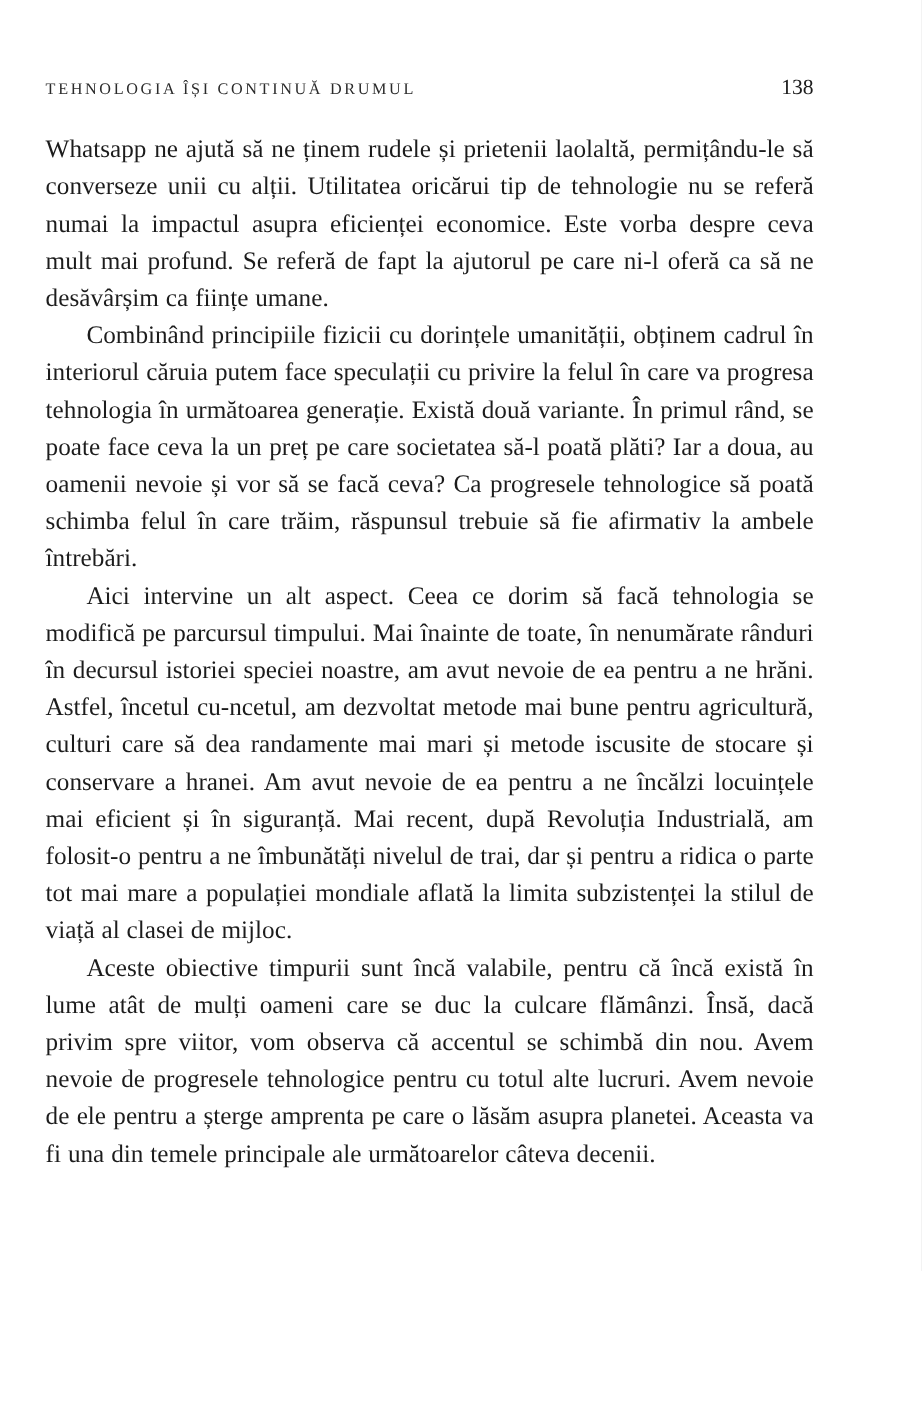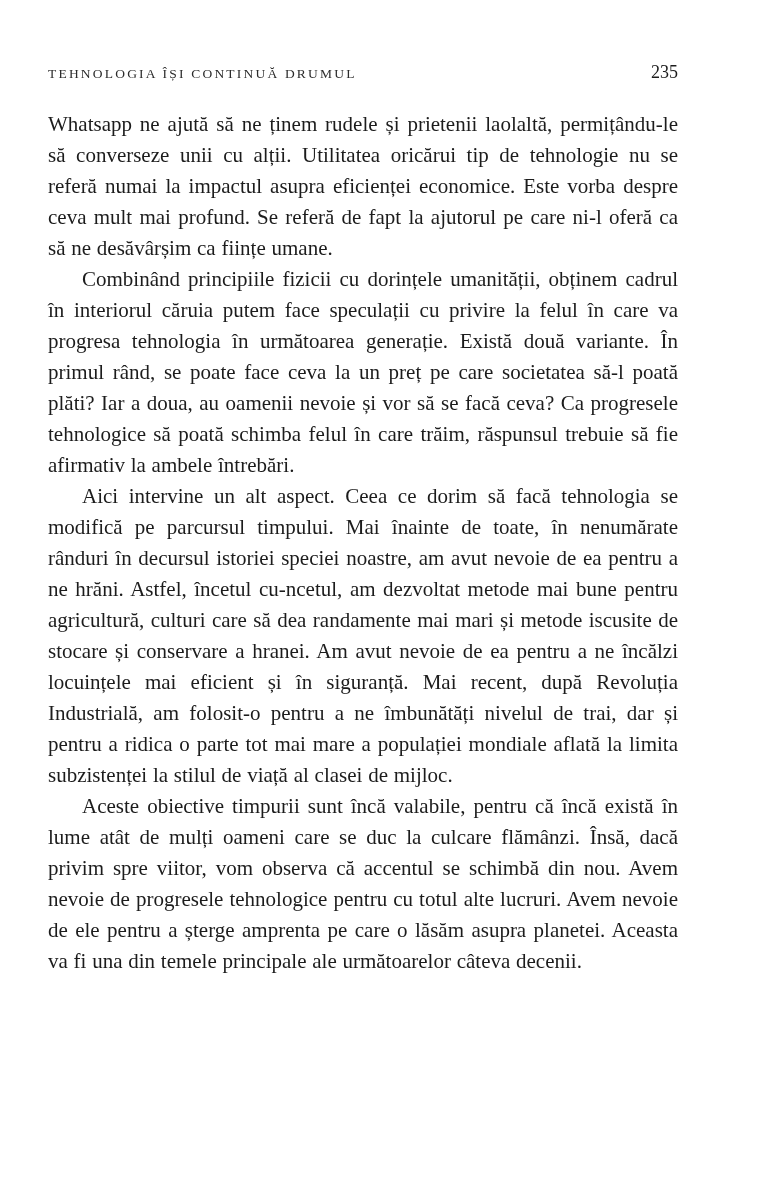--- a/index.html
+++ b/index.html
@@ -7,21 +7,21 @@
     padding: 0;
     background: #e9e9e9;
   }
   .book-page {
     position: relative;
     width: 768px;
     height: 1181px;
     margin: 0 auto;
     background: #ffffff;
     box-sizing: border-box;
-    padding: 62px 90px 60px 48px;
+    padding: 62px 90px 60px 38px;
     font-family: "Liberation Serif", serif;
     color: #1c1c1c;
     overflow: hidden;
   }
   .page-header {
     display: flex;
     justify-content: space-between;
     align-items: baseline;
     margin-bottom: 26px;
   }
@@ -49,21 +49,21 @@
     text-indent: 34px;
   }
 </style>
 </head>
 <body>
 
 <div class="book-page">
 
   <div class="page-header">
     <span class="running-title">TEHNOLOGIA ÎȘI CONTINUĂ DRUMUL</span>
-    <span class="page-number">235</span>
+    <span class="page-number">138</span>
   </div>
 
   <div class="body-text">
     <p>Whatsapp ne ajută să ne ținem rudele și prietenii laolaltă, permițându-le să converseze unii cu alții. Utilitatea oricărui tip de tehnologie nu se referă numai la impactul asupra eficienței economice. Este vorba despre ceva mult mai profund. Se referă de fapt la ajutorul pe care ni-l oferă ca să ne desăvârșim ca ființe umane.</p>
     <p class="indent">Combinând principiile fizicii cu dorințele umanității, obținem cadrul în interiorul căruia putem face speculații cu privire la felul în care va progresa tehnologia în următoarea generație. Există două variante. În primul rând, se poate face ceva la un preț pe care societatea să-l poată plăti? Iar a doua, au oamenii nevoie și vor să se facă ceva? Ca progresele tehnologice să poată schimba felul în care trăim, răspunsul trebuie să fie afirmativ la ambele întrebări.</p>
     <p class="indent">Aici intervine un alt aspect. Ceea ce dorim să facă tehnologia se modifică pe parcursul timpului. Mai înainte de toate, în nenumărate rânduri în decursul istoriei speciei noastre, am avut nevoie de ea pentru a ne hrăni. Astfel, încetul cu-ncetul, am dezvoltat metode mai bune pentru agricultură, culturi care să dea randamente mai mari și metode iscusite de stocare și conservare a hranei. Am avut nevoie de ea pentru a ne încălzi locuințele mai eficient și în siguranță. Mai recent, după Revoluția Industrială, am folosit-o pentru a ne îmbunătăți nivelul de trai, dar și pentru a ridica o parte tot mai mare a populației mondiale aflată la limita subzistenței la stilul de viață al clasei de mijloc.</p>
     <p class="indent">Aceste obiective timpurii sunt încă valabile, pentru că încă există în lume atât de mulți oameni care se duc la culcare flămânzi. Însă, dacă privim spre viitor, vom observa că accentul se schimbă din nou. Avem nevoie de progresele tehnologice pentru cu totul alte lucruri. Avem nevoie de ele pentru a șterge amprenta pe care o lăsăm asupra planetei. Aceasta va fi una din temele principale ale următoarelor câteva decenii.</p>
   </div>
 
 </div>

